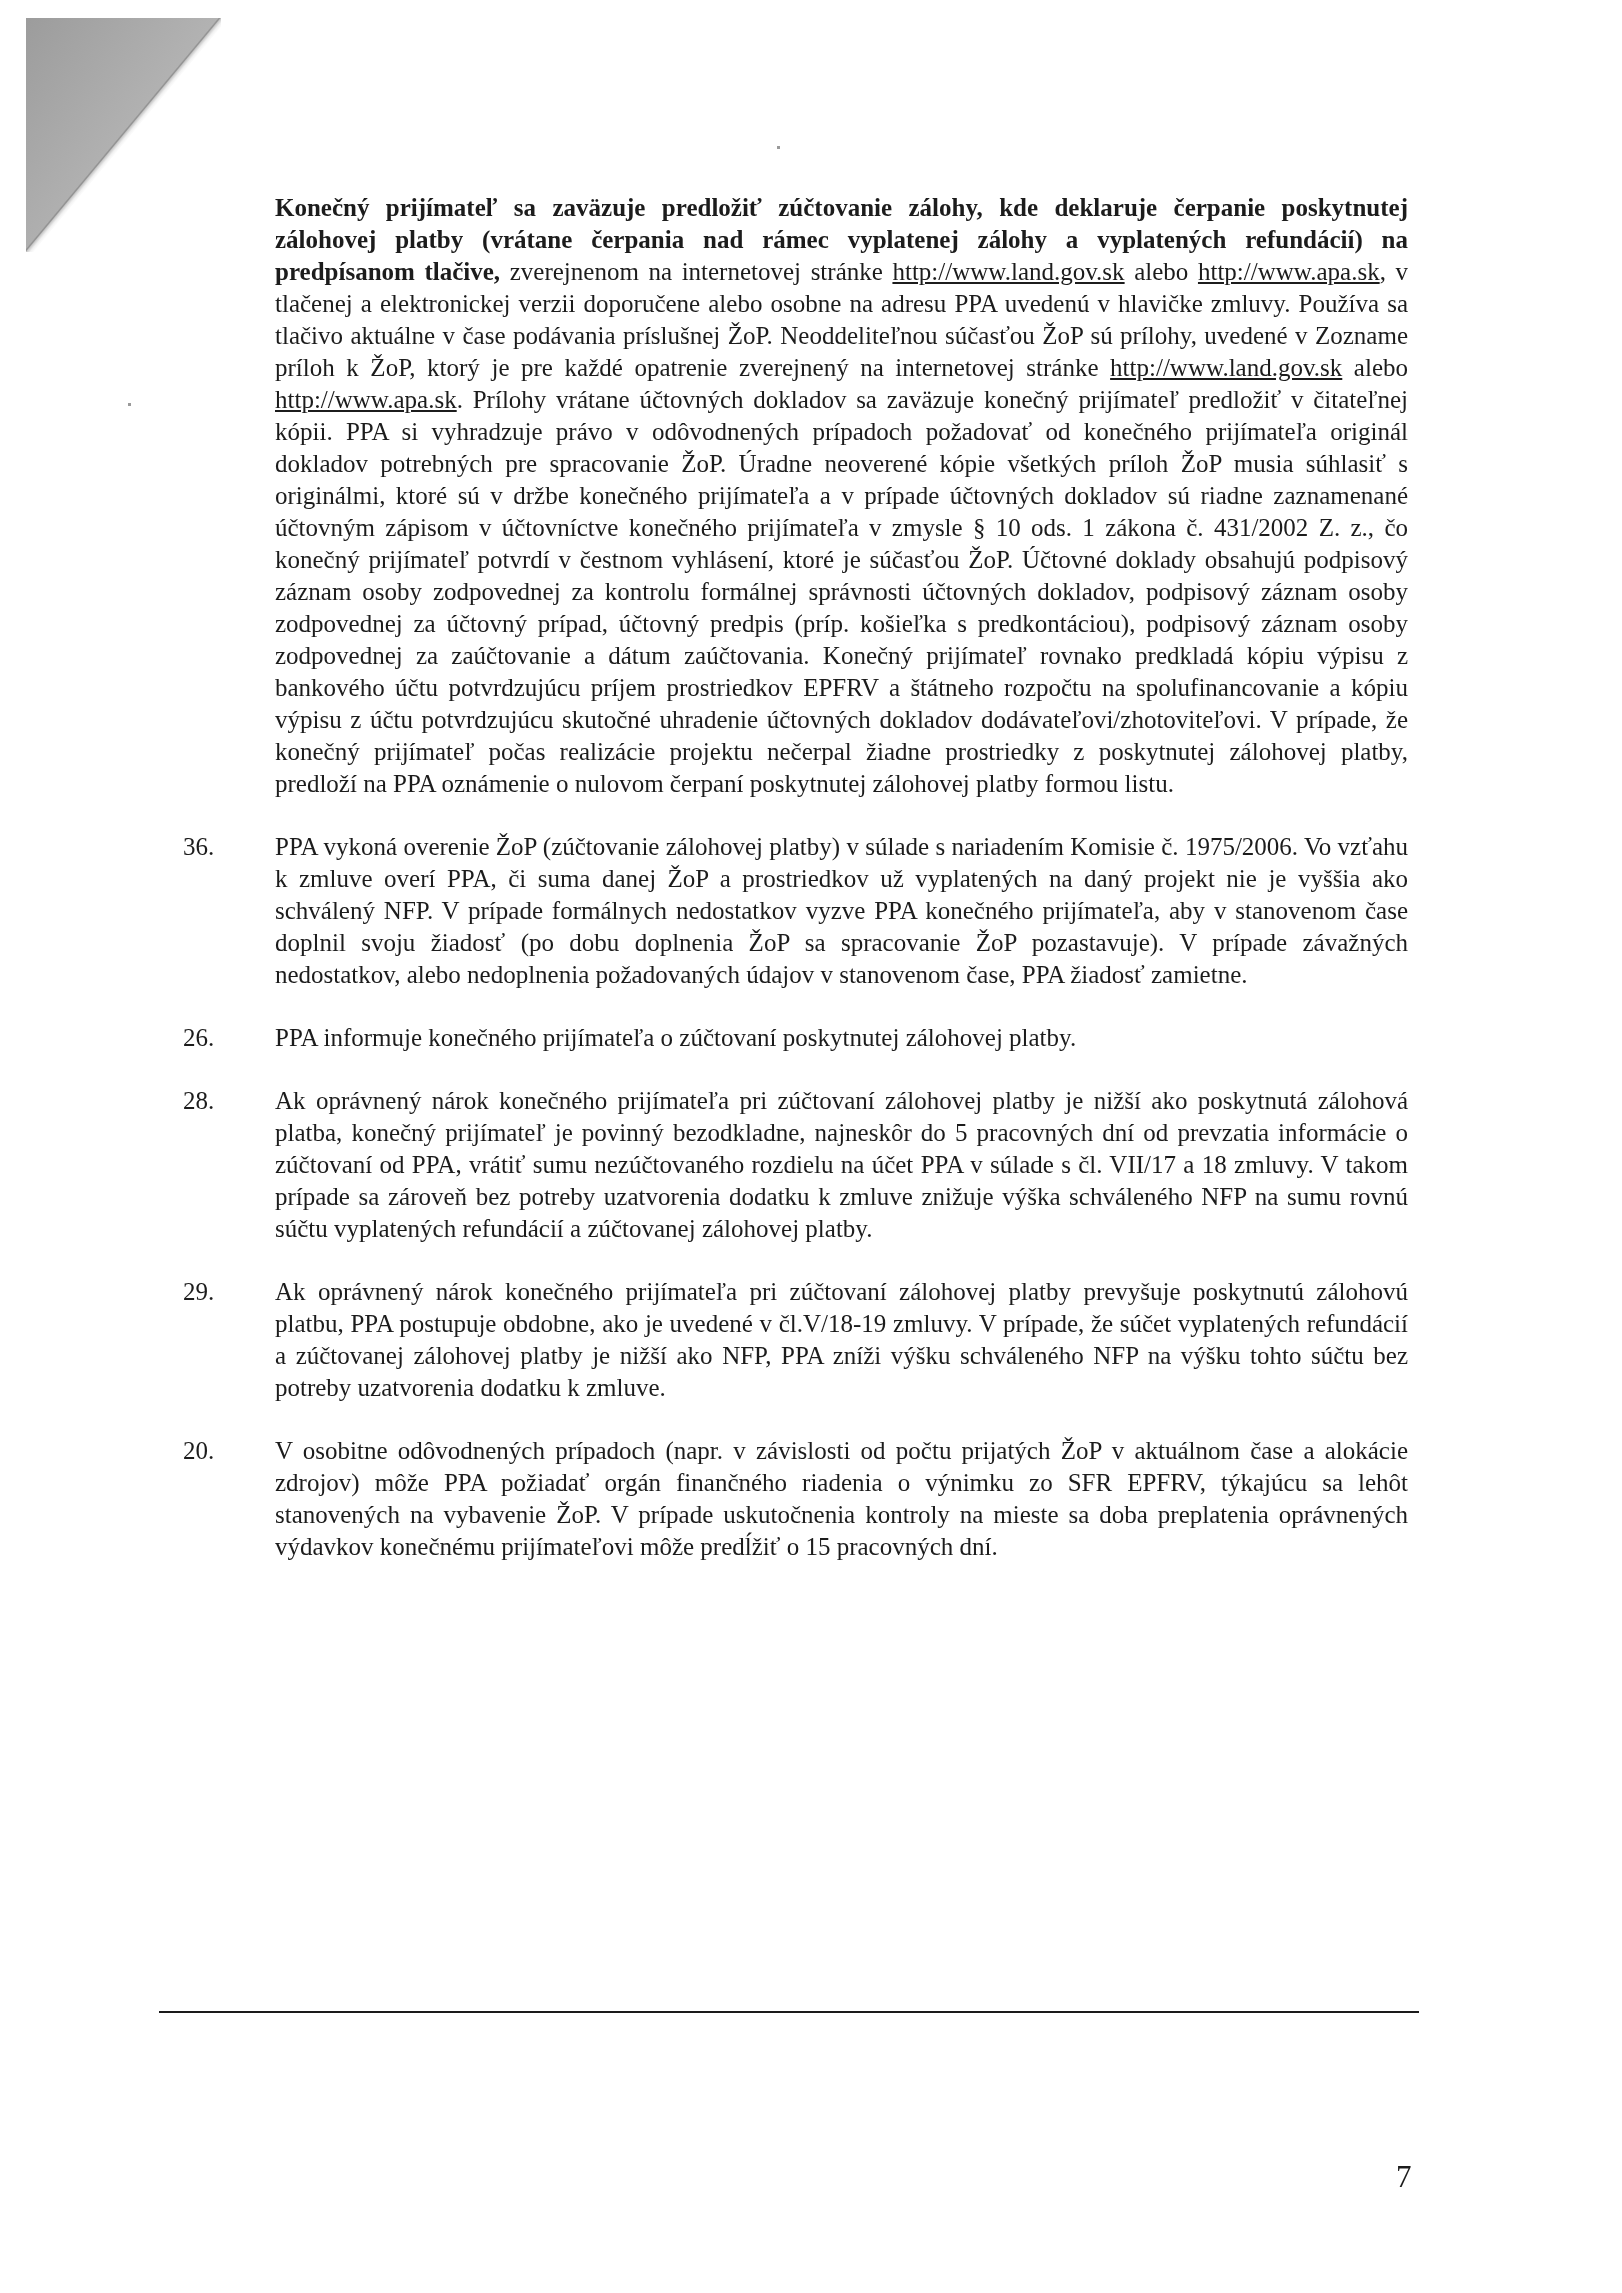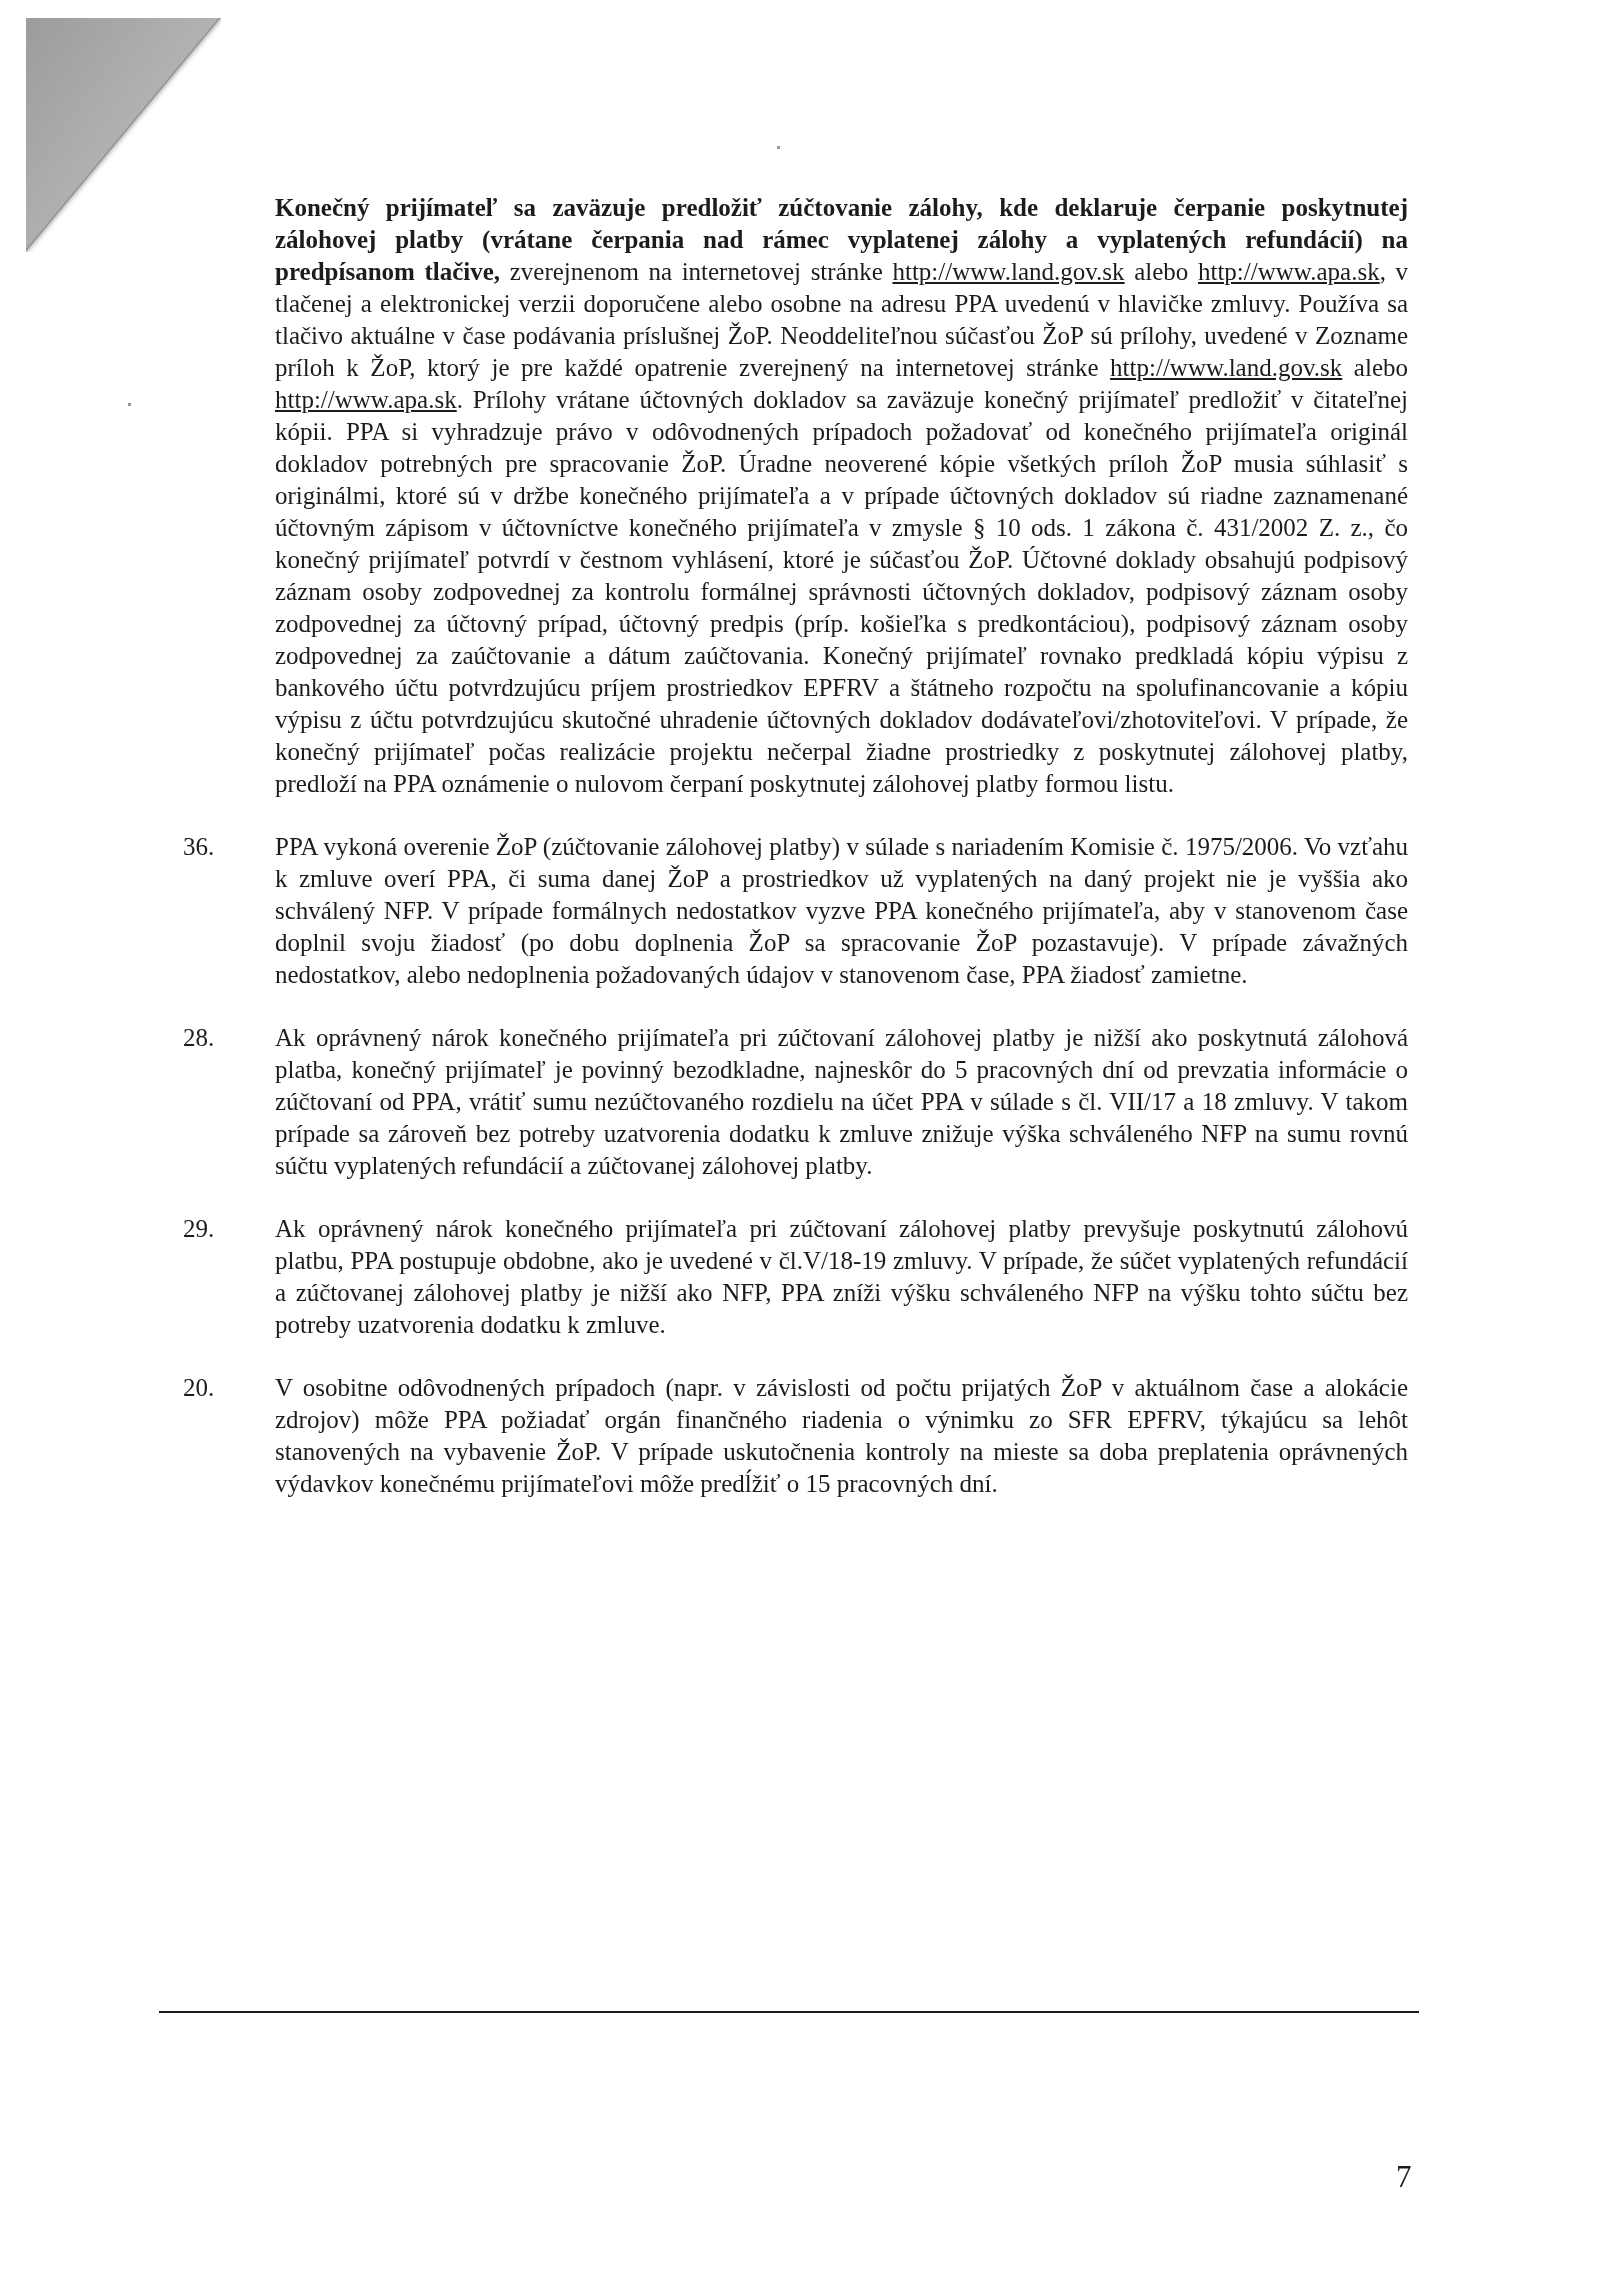--- a/index.html
+++ b/index.html
@@ -52,20 +52,24 @@
 <div class="page">
   <p class="intro" style="margin-top:0;margin-bottom:16px;">
     <b>Konečný prijímateľ sa zaväzuje predložiť zúčtovanie zálohy, kde deklaruje čerpanie poskytnutej zálohovej platby (vrátane čerpania nad rámec vyplatenej zálohy a vyplatených refundácií) na predpísanom tlačive,</b><span> zverejnenom na internetovej stránke </span><a class="link">http://www.land.gov.sk</a><span> alebo </span><a class="link">http://www.apa.sk</a><span>, v tlačenej a elektronickej verzii doporučene alebo osobne na adresu PPA uvedenú v hlavičke zmluvy. Používa sa tlačivo aktuálne v čase podávania príslušnej ŽoP. Neoddeliteľnou súčasťou ŽoP sú prílohy, uvedené v Zozname príloh k ŽoP, ktorý je pre každé opatrenie zverejnený na internetovej stránke </span><a class="link">http://www.land.gov.sk</a><span> alebo </span><a class="link">http://www.apa.sk</a><span>.  Prílohy vrátane účtovných dokladov sa zaväzuje konečný prijímateľ predložiť v čitateľnej kópii. PPA si vyhradzuje právo v odôvodnených prípadoch požadovať od konečného prijímateľa originál dokladov potrebných pre spracovanie ŽoP. Úradne neoverené kópie všetkých príloh ŽoP musia súhlasiť s originálmi, ktoré sú v držbe konečného prijímateľa a v prípade účtovných dokladov sú riadne zaznamenané účtovným zápisom v účtovníctve konečného prijímateľa v zmysle § 10 ods. 1 zákona č. 431/2002 Z. z., čo konečný prijímateľ potvrdí v čestnom vyhlásení, ktoré je súčasťou ŽoP. Účtovné doklady obsahujú podpisový záznam osoby zodpovednej za kontrolu formálnej správnosti účtovných dokladov, podpisový záznam osoby zodpovednej za účtovný prípad, účtovný predpis (príp. košieľka s predkontáciou), podpisový záznam osoby zodpovednej za zaúčtovanie a dátum zaúčtovania. Konečný prijímateľ rovnako predkladá kópiu výpisu z bankového účtu potvrdzujúcu príjem prostriedkov EPFRV a štátneho rozpočtu na spolufinancovanie a kópiu výpisu z účtu potvrdzujúcu skutočné uhradenie účtovných dokladov dodávateľovi/zhotoviteľovi. V prípade, že konečný prijímateľ počas realizácie projektu nečerpal žiadne prostriedky z poskytnutej zálohovej platby, predloží na PPA oznámenie o nulovom čerpaní poskytnutej zálohovej platby formou listu.</span>
   </p>
 
   <div class="item">
     <span class="num">36.</span>
     <span class="txt">PPA vykoná overenie ŽoP (zúčtovanie zálohovej platby) v súlade s nariadením Komisie č. 1975/2006. Vo vzťahu k zmluve overí PPA, či suma danej ŽoP a prostriedkov už vyplatených na daný projekt nie je vyššia ako schválený NFP. V prípade formálnych nedostatkov vyzve PPA konečného prijímateľa, aby v stanovenom čase doplnil svoju žiadosť (po dobu doplnenia ŽoP sa spracovanie ŽoP pozastavuje). V prípade závažných nedostatkov, alebo nedoplnenia požadovaných údajov v stanovenom čase, PPA žiadosť zamietne.</span>
   </div>
   <div class="item">
+    <span class="num">26.</span>
+    <span class="txt">PPA informuje konečného prijímateľa o zúčtovaní poskytnutej zálohovej platby.</span>
+  </div>
+  <div class="item">
     <span class="num">28.</span>
     <span class="txt">Ak oprávnený nárok konečného prijímateľa pri zúčtovaní zálohovej platby je nižší ako poskytnutá zálohová platba, konečný prijímateľ je povinný bezodkladne, najneskôr do 5 pracovných dní od prevzatia informácie o zúčtovaní od PPA, vrátiť sumu nezúčtovaného rozdielu na účet PPA v súlade s čl. VII/17 a 18 zmluvy. V takom prípade sa zároveň bez potreby uzatvorenia dodatku k zmluve znižuje výška schváleného NFP na sumu rovnú súčtu vyplatených refundácií a zúčtovanej zálohovej platby.</span>
   </div>
   <div class="item">
     <span class="num">29.</span>
     <span class="txt">Ak oprávnený nárok konečného prijímateľa pri zúčtovaní zálohovej platby prevyšuje poskytnutú zálohovú platbu, PPA postupuje obdobne, ako je uvedené v čl.V/18-19 zmluvy. V prípade, že súčet vyplatených refundácií a zúčtovanej zálohovej platby je nižší ako NFP, PPA zníži výšku schváleného NFP na výšku tohto súčtu bez potreby uzatvorenia dodatku k zmluve.</span>
   </div>
   <div class="item">
     <span class="num">20.</span>
     <span class="txt">V osobitne odôvodnených prípadoch (napr. v závislosti od počtu prijatých ŽoP v aktuálnom čase a alokácie zdrojov) môže PPA požiadať orgán finančného riadenia o výnimku zo SFR EPFRV, týkajúcu sa lehôt stanovených na vybavenie ŽoP. V prípade uskutočnenia kontroly na mieste sa doba preplatenia oprávnených výdavkov konečnému prijímateľovi môže predĺžiť o 15 pracovných dní.</span>

